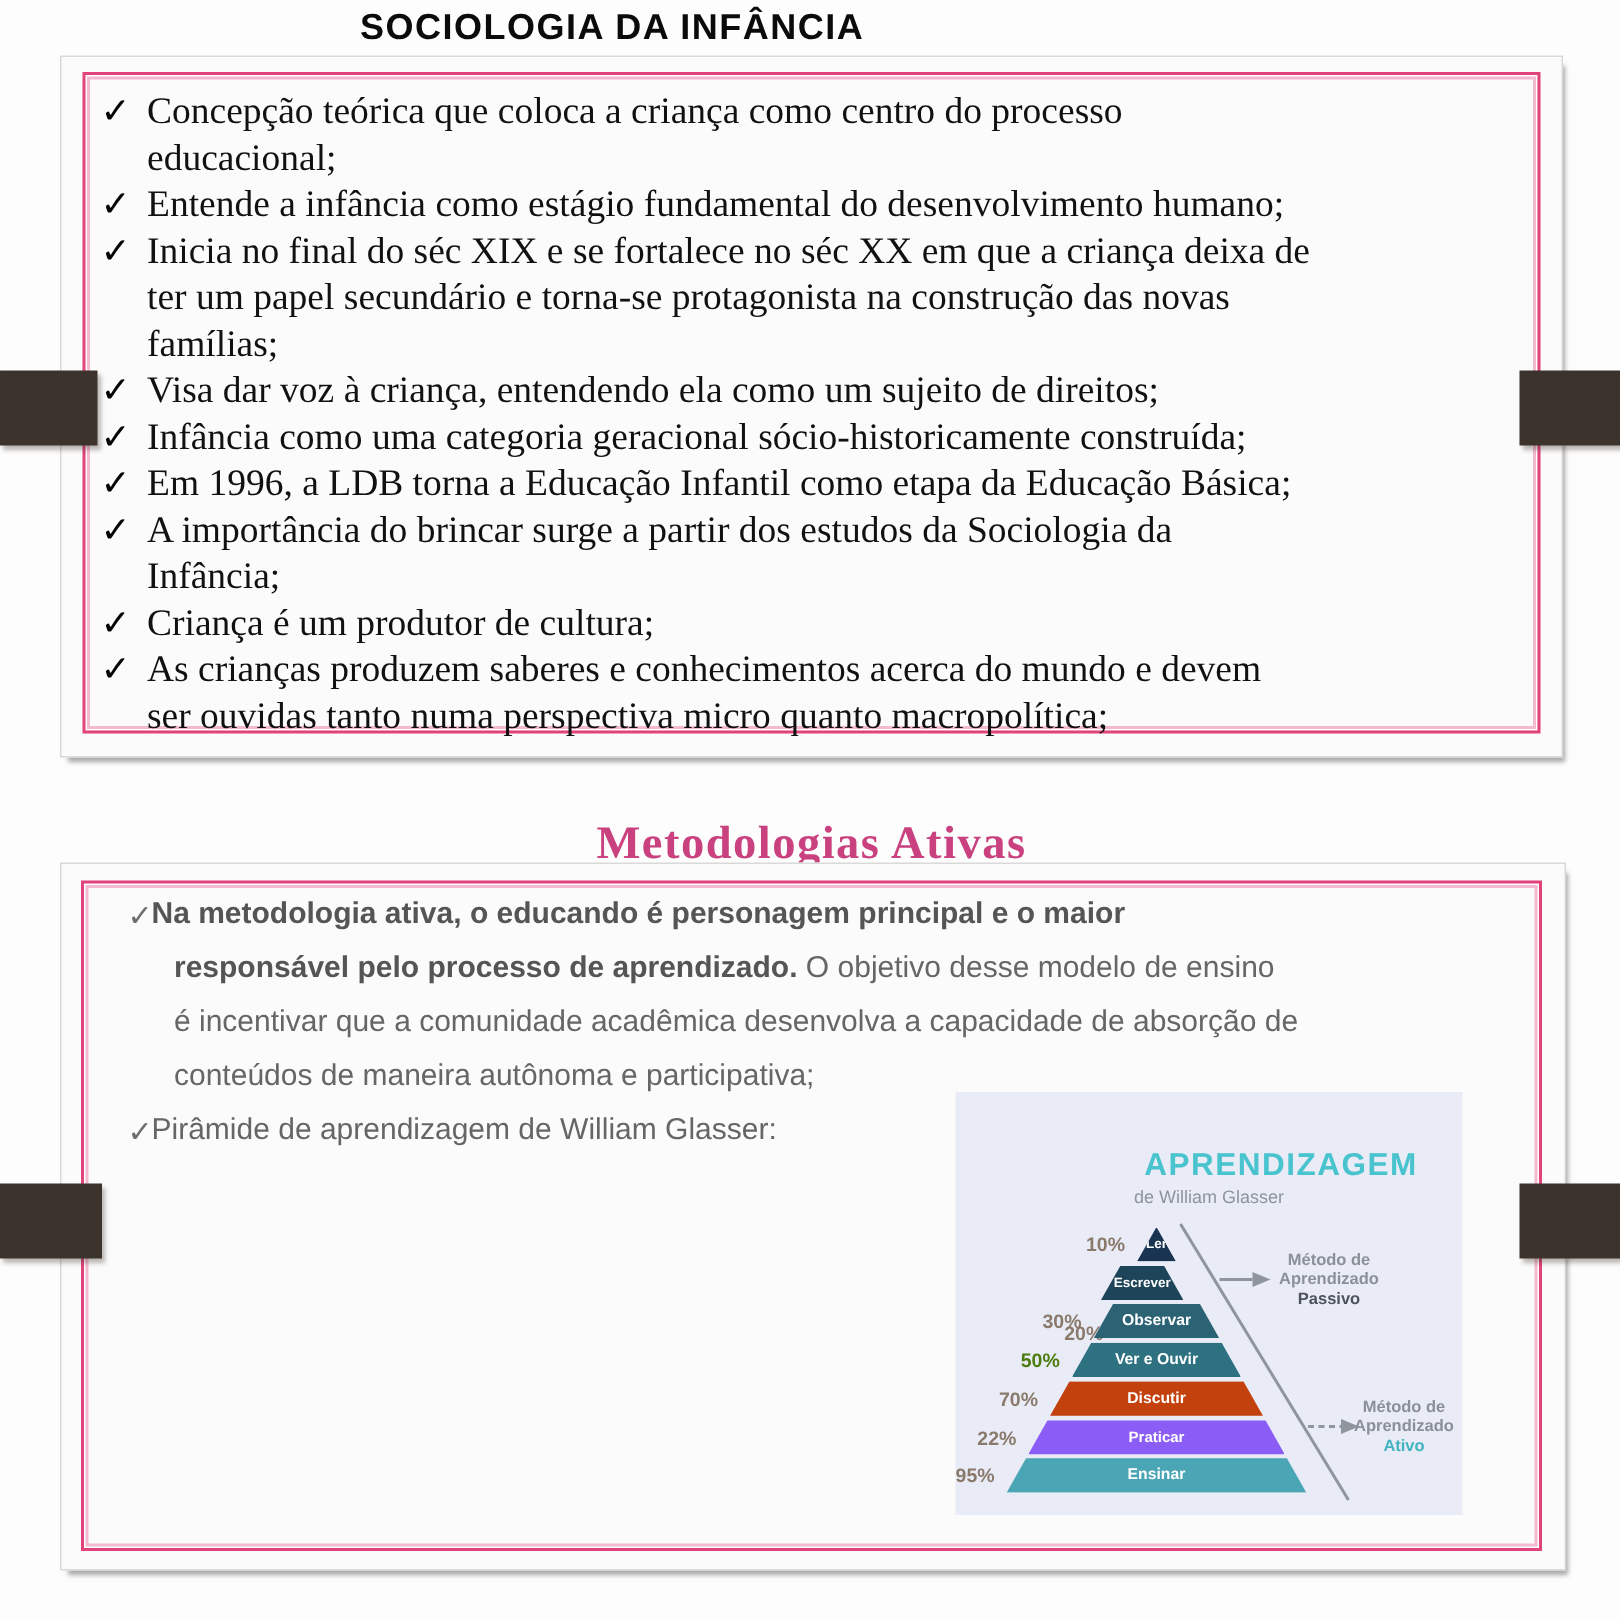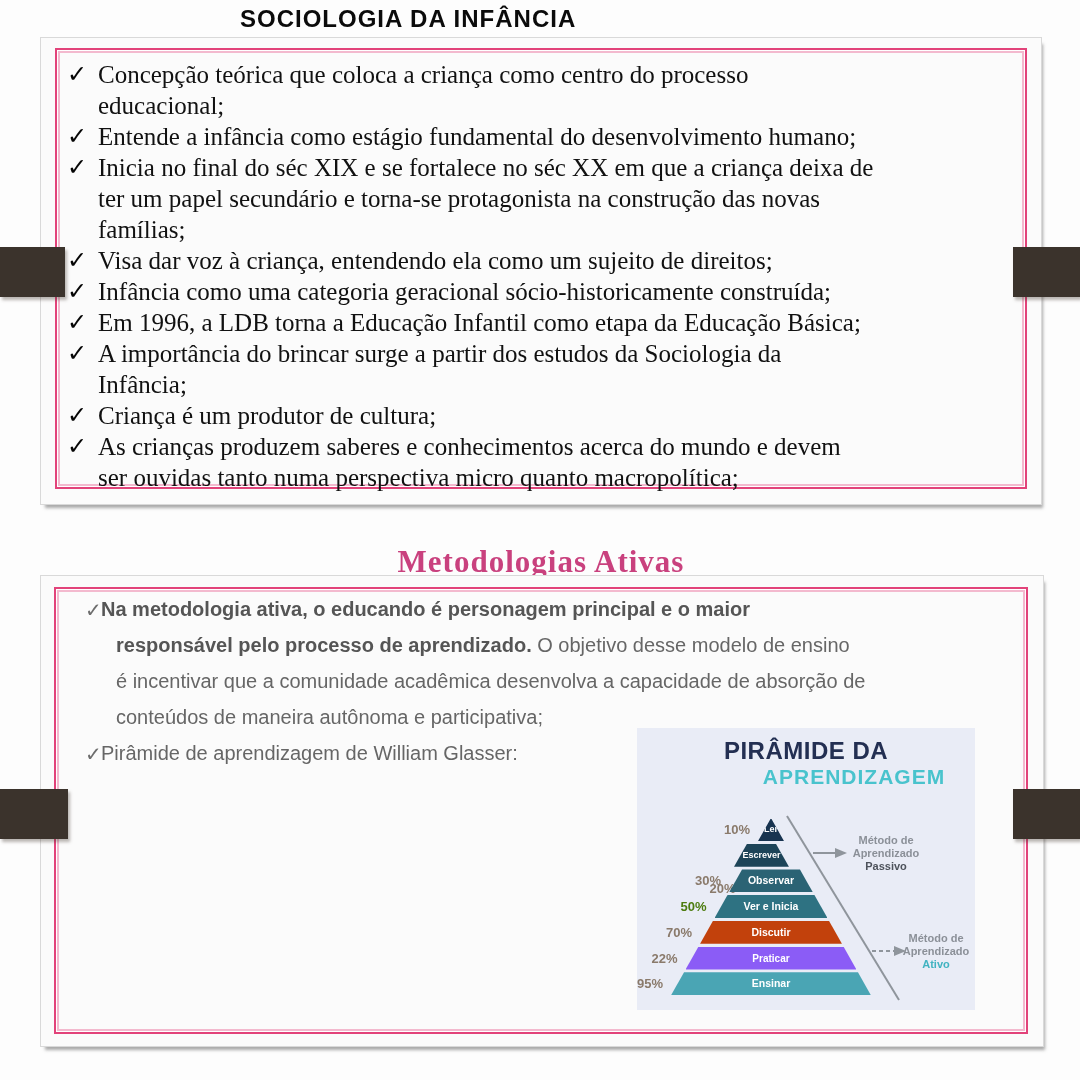--- a/index.html
+++ b/index.html
@@ -107,31 +107,31 @@
 conteúdos de maneira autônoma e participativa;</span>
       </li>
       <li>
         <span class="chk2">✓</span>
         <span class="t-reg">Pirâmide de aprendizagem de William Glasser:</span>
       </li>
     </ul>
   </div>
 
   <div class="pyramid-img">
-    <div class="py-title">PIRÂMIDE DA</div>
     <div class="py-sub">APRENDIZAGEM</div>
+    <div class="py-cap">de William Glasser</div>
 
     <div>
         <div class="pseg" style="top: 90px; left: 121.028px; width: 25.944px; height: 23px; line-height: 23px; font-size: 9px; background: rgb(24, 52, 80); clip-path: polygon(13px 0px, calc(100% - 13px) 0px, 100% 100%, 0px 100%);">Ler</div>
         <div class="plabel" style="top: 94px; left: 63.028px; color: rgb(138, 122, 107);">10%</div>
         <div class="pseg" style="top: 115.7px; left: 97px; width: 54.9336px; height: 23px; line-height: 23px; font-size: 9px; background: rgb(29, 68, 88); clip-path: polygon(13px 0px, calc(100% - 13px) 0px, 100% 100%, 0px 100%);">Escrever</div>
         <div class="plabel" style="top: 119.7px; left: 48.5332px; color: rgb(138, 122, 107); margin-top: 33px;">20%</div>
         <div class="pseg" style="top: 141.4px; left: 92.0384px; width: 83.9232px; height: 23px; line-height: 23px; font-size: 10.5px; background: rgb(43, 99, 116); clip-path: polygon(13px 0px, calc(100% - 13px) 0px, 100% 100%, 0px 100%);">Observar</div>
         <div class="plabel" style="top: 145.4px; left: 34.0384px; color: rgb(138, 122, 107);">30%</div>
-        <div class="pseg" style="top: 167.1px; left: 77.5436px; width: 112.913px; height: 23px; line-height: 23px; font-size: 10.5px; background: rgb(46, 114, 130); clip-path: polygon(13px 0px, calc(100% - 13px) 0px, 100% 100%, 0px 100%);">Ver e Inicia</div>
+        <div class="pseg" style="top: 167.1px; left: 77.5436px; width: 112.913px; height: 23px; line-height: 23px; font-size: 10.5px; background: rgb(46, 114, 130); clip-path: polygon(13px 0px, calc(100% - 13px) 0px, 100% 100%, 0px 100%);">Ver e Ouvir</div>
         <div class="plabel" style="top: 171.1px; left: 19.5436px; color: #4d7c0f;">50%</div>
         <div class="pseg" style="top: 192.8px; left: 63.0488px; width: 141.902px; height: 23px; line-height: 23px; font-size: 10.5px; background: #c2410c; clip-path: polygon(13px 0px, calc(100% - 13px) 0px, 100% 100%, 0px 100%);">Discutir</div>
         <div class="plabel" style="top: 196.8px; left: 5.0488px; color: rgb(138, 122, 107);">70%</div>
         <div class="pseg" style="top: 218.5px; left: 48.554px; width: 170.892px; height: 23px; line-height: 23px; font-size: 10px; background: #8b5cf6; clip-path: polygon(13px 0px, calc(100% - 13px) 0px, 100% 100%, 0px 100%);">Praticar</div>
         <div class="plabel" style="top: 222.5px; left: -9.446px; color: rgb(138, 122, 107);">22%</div>
         <div class="pseg" style="top: 244.2px; left: 34.0592px; width: 199.882px; height: 23px; line-height: 23px; font-size: 10.5px; background: rgb(74, 165, 180); clip-path: polygon(13px 0px, calc(100% - 13px) 0px, 100% 100%, 0px 100%);">Ensinar</div>
         <div class="plabel" style="top: 248.2px; left: -23.9408px; color: rgb(138, 122, 107);">95%</div>
       </div>
 
     <svg class="py-svg" width="338" height="282">

